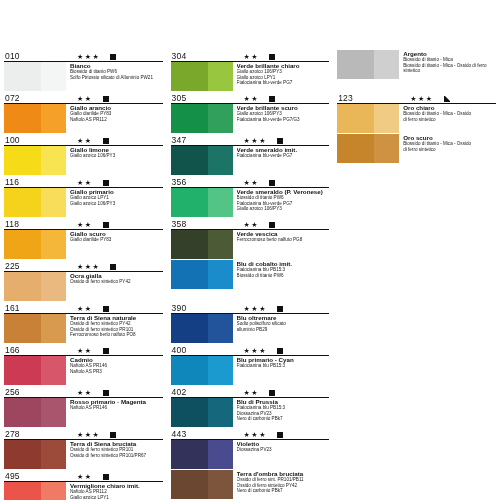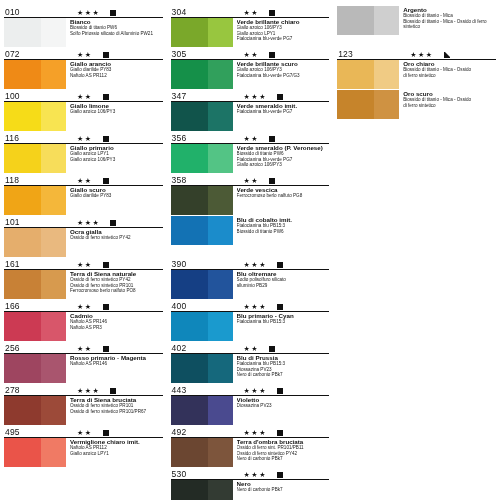--- a/index.html
+++ b/index.html
@@ -13,20 +13,21 @@
     position:relative;
     width:500px;height:500px;
     display:flex;
     box-sizing:border-box;
   }
   .col{
     width:166.6px;
     box-sizing:border-box;
     padding:6px 4px 0 4px;
     position:relative;
+    margin-top:44px;
   }
   .col + .col{ }
 
   .row{
     position:relative;
     height:42px;
     box-sizing:border-box;
   }
   
   .row-head{
@@ -208,21 +209,21 @@
             <div class="light" style="background: rgb(244, 183, 58);"></div>
           </div>
           <div class="info">
             <div class="pname">Giallo scuro</div>
             <div class="pig">Giallo diarilide PY83</div>
           </div>
         </div>
       </div>
       <div class="row">
         <div class="row-head">
-          <div class="code">101</div>
+          <div class="code">225</div>
           <div class="stars">★★★</div>
           <div class="lf-icon">
             <span class="sq"></span>
           </div>
         </div>
         <div class="row-body">
           <div class="swatch">
             <div class="dark" style="background: rgb(229, 174, 108);"></div>
             <div class="light" style="background: rgb(233, 185, 127);"></div>
           </div>
@@ -520,27 +521,20 @@
             <div class="dark" style="background: rgb(51, 50, 90);"></div>
             <div class="light" style="background: rgb(74, 74, 143);"></div>
           </div>
           <div class="info">
             <div class="pname">Violetto</div>
             <div class="pig">Diossazina PV23</div>
           </div>
         </div>
       </div>
       <div class="row">
-        <div class="row-head">
-          <div class="code">492</div>
-          <div class="stars">★★★</div>
-          <div class="lf-icon">
-            <span class="sq"></span>
-          </div>
-        </div>
         <div class="row-body">
           <div class="swatch">
             <div class="dark" style="background: rgb(107, 70, 49);"></div>
             <div class="light" style="background: rgb(125, 85, 60);"></div>
           </div>
           <div class="info">
             <div class="pname">Terra d'ombra bruciata</div>
             <div class="pig">Ossido di ferro sint. PR101/PB11</div>
             <div class="pig">Ossido di ferro sintetico PY42</div>
             <div class="pig">Nero di carbonio PBk7</div>

